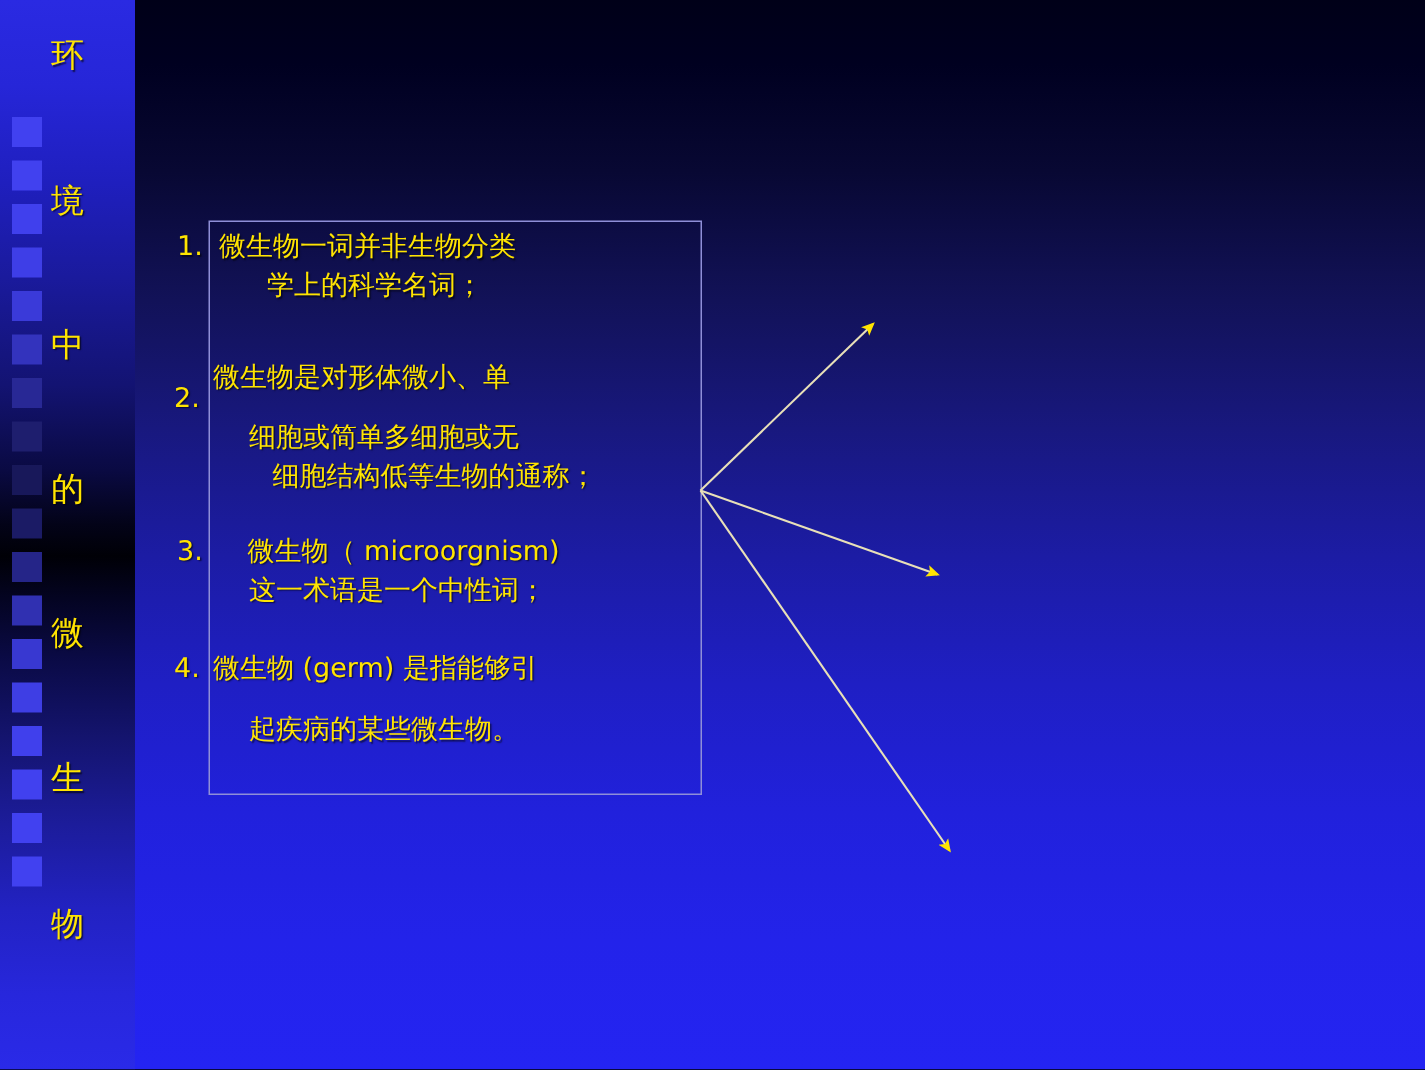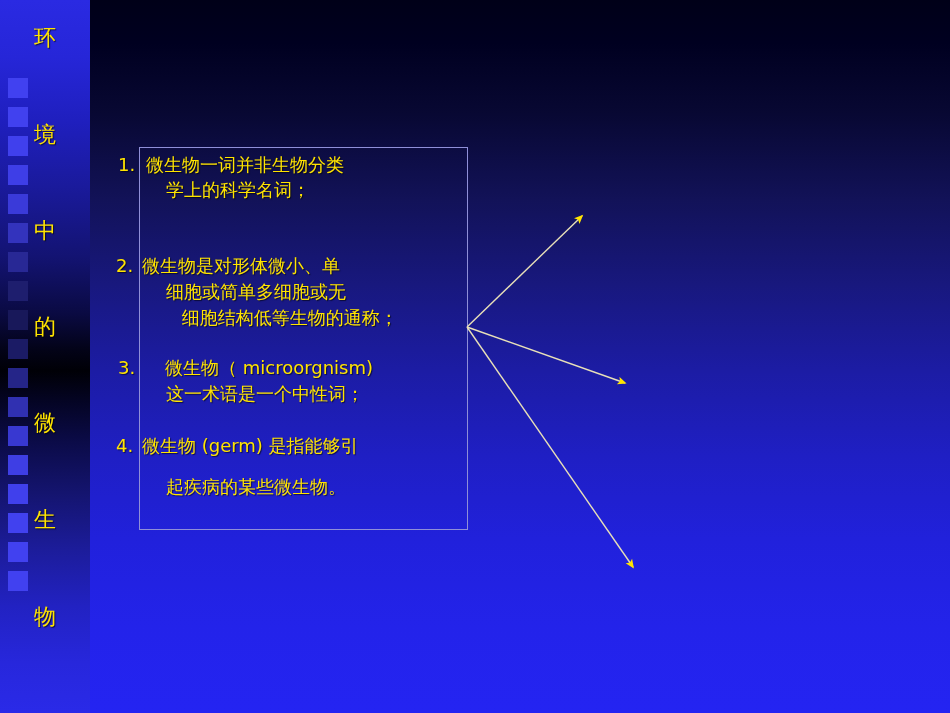--- a/index.html
+++ b/index.html
@@ -162,24 +162,24 @@
     <div class="side-char" style="top:412px;">微</div>
     <div class="side-char" style="top:509px;">生</div>
     <div class="side-char" style="top:606px;">物</div>
   </div>
 
 
   <div id="content-box"></div>
 
   <div id="content-list">
     <div class="bullet" style="top:0px; left:0px;">微生物一词并非生物分类</div>
-    <div class="bullet" style="top:26px; left:20px;font-family:Liberation Mono, monospace;">学上的科学名词；</div>
+    <div class="bullet" style="top:26px; left:32px;">学上的科学名词；</div>
     <div class="bullet" style="top:0px; left:-28px;">1.</div>
 
-    <div class="bullet" style="top:101px; left:-4px;">微生物是对形体微小、单</div>
+    <div class="bullet" style="top:87px; left:-4px;">微生物是对形体微小、单</div>
     <div class="bullet" style="top:127px; left:20px;">细胞或简单多细胞或无</div>
     <div class="bullet" style="top:153px; left:30px;text-align:center;"> 细胞结构低等生物的通称；</div>
     <div class="bullet" style="top:101px; left:-30px;">2.</div>
 
     <div class="bullet" style="top:203px; left:19px;">微生物（ microorgnism)</div>
     <div class="bullet" style="top:229px; left:20px;text-align:center;">这一术语是一个中性词；</div>
     <div class="bullet" style="top:203px; left:-28px;">3.</div>
 
     <div class="bullet" style="top:281px; left:-4px;text-align:center;">微生物 (germ) 是指能够引</div>
     <div class="bullet" style="top:322px; left:20px;">起疾病的某些微生物。</div>

